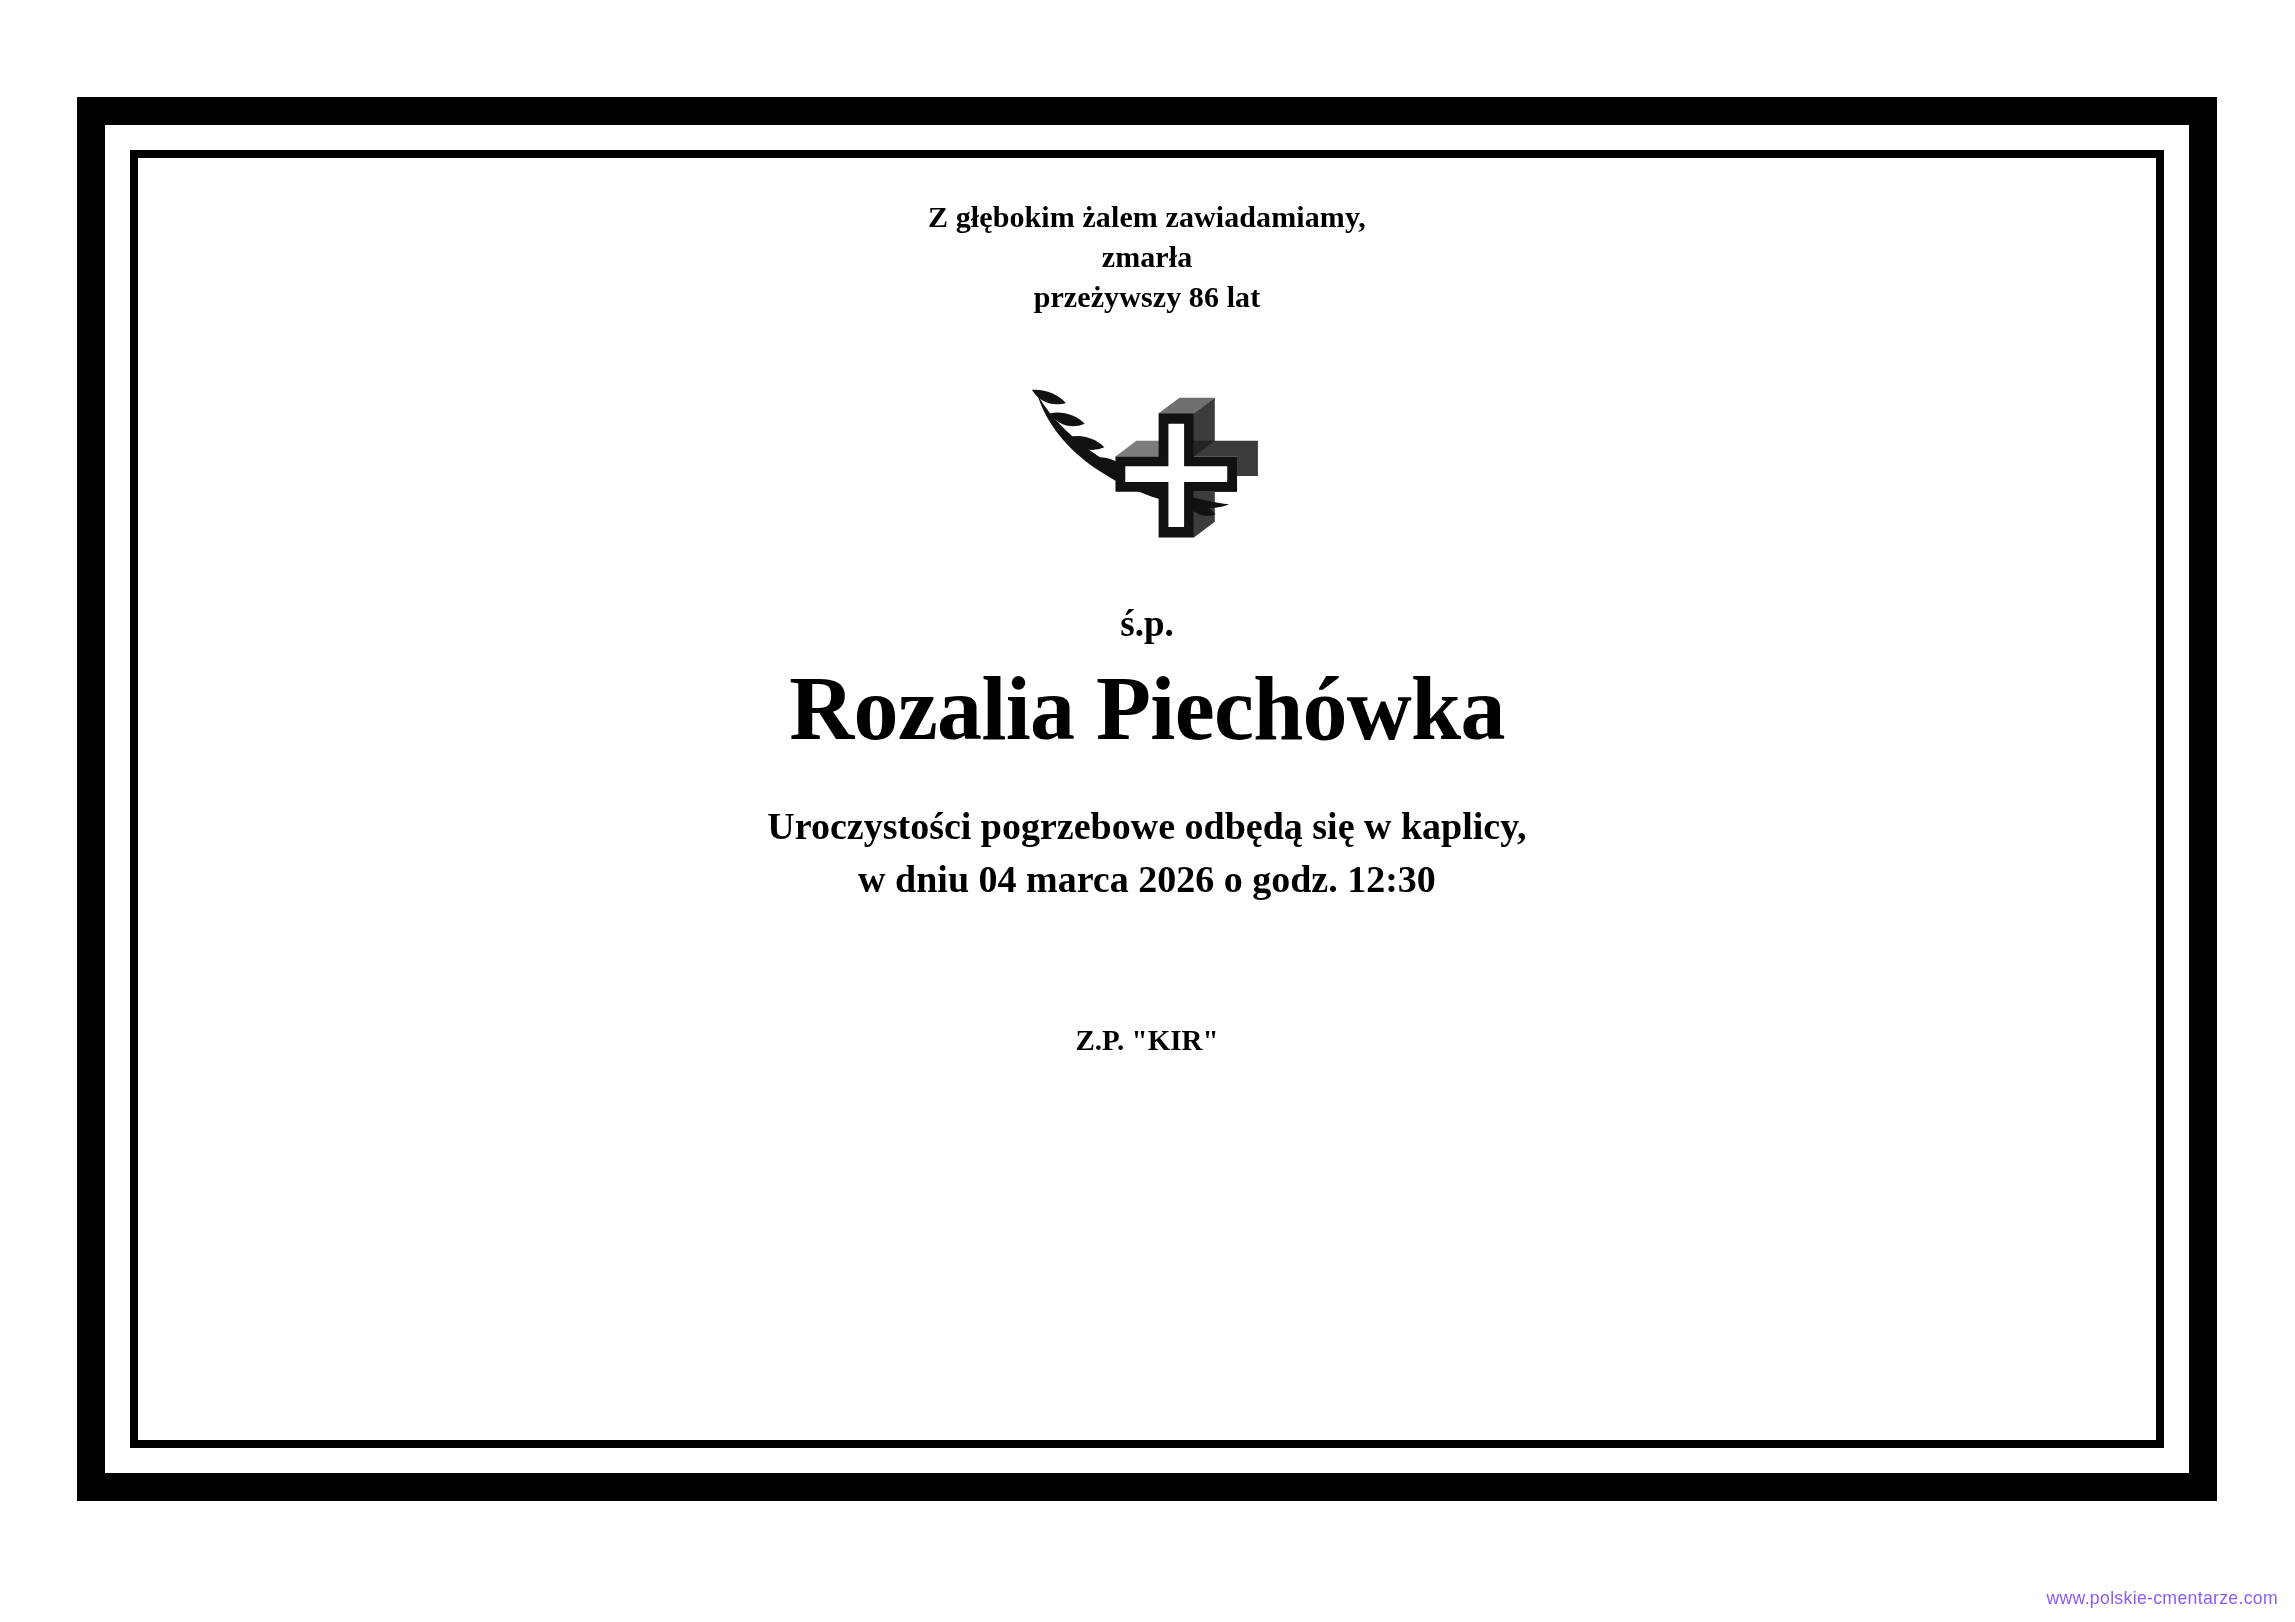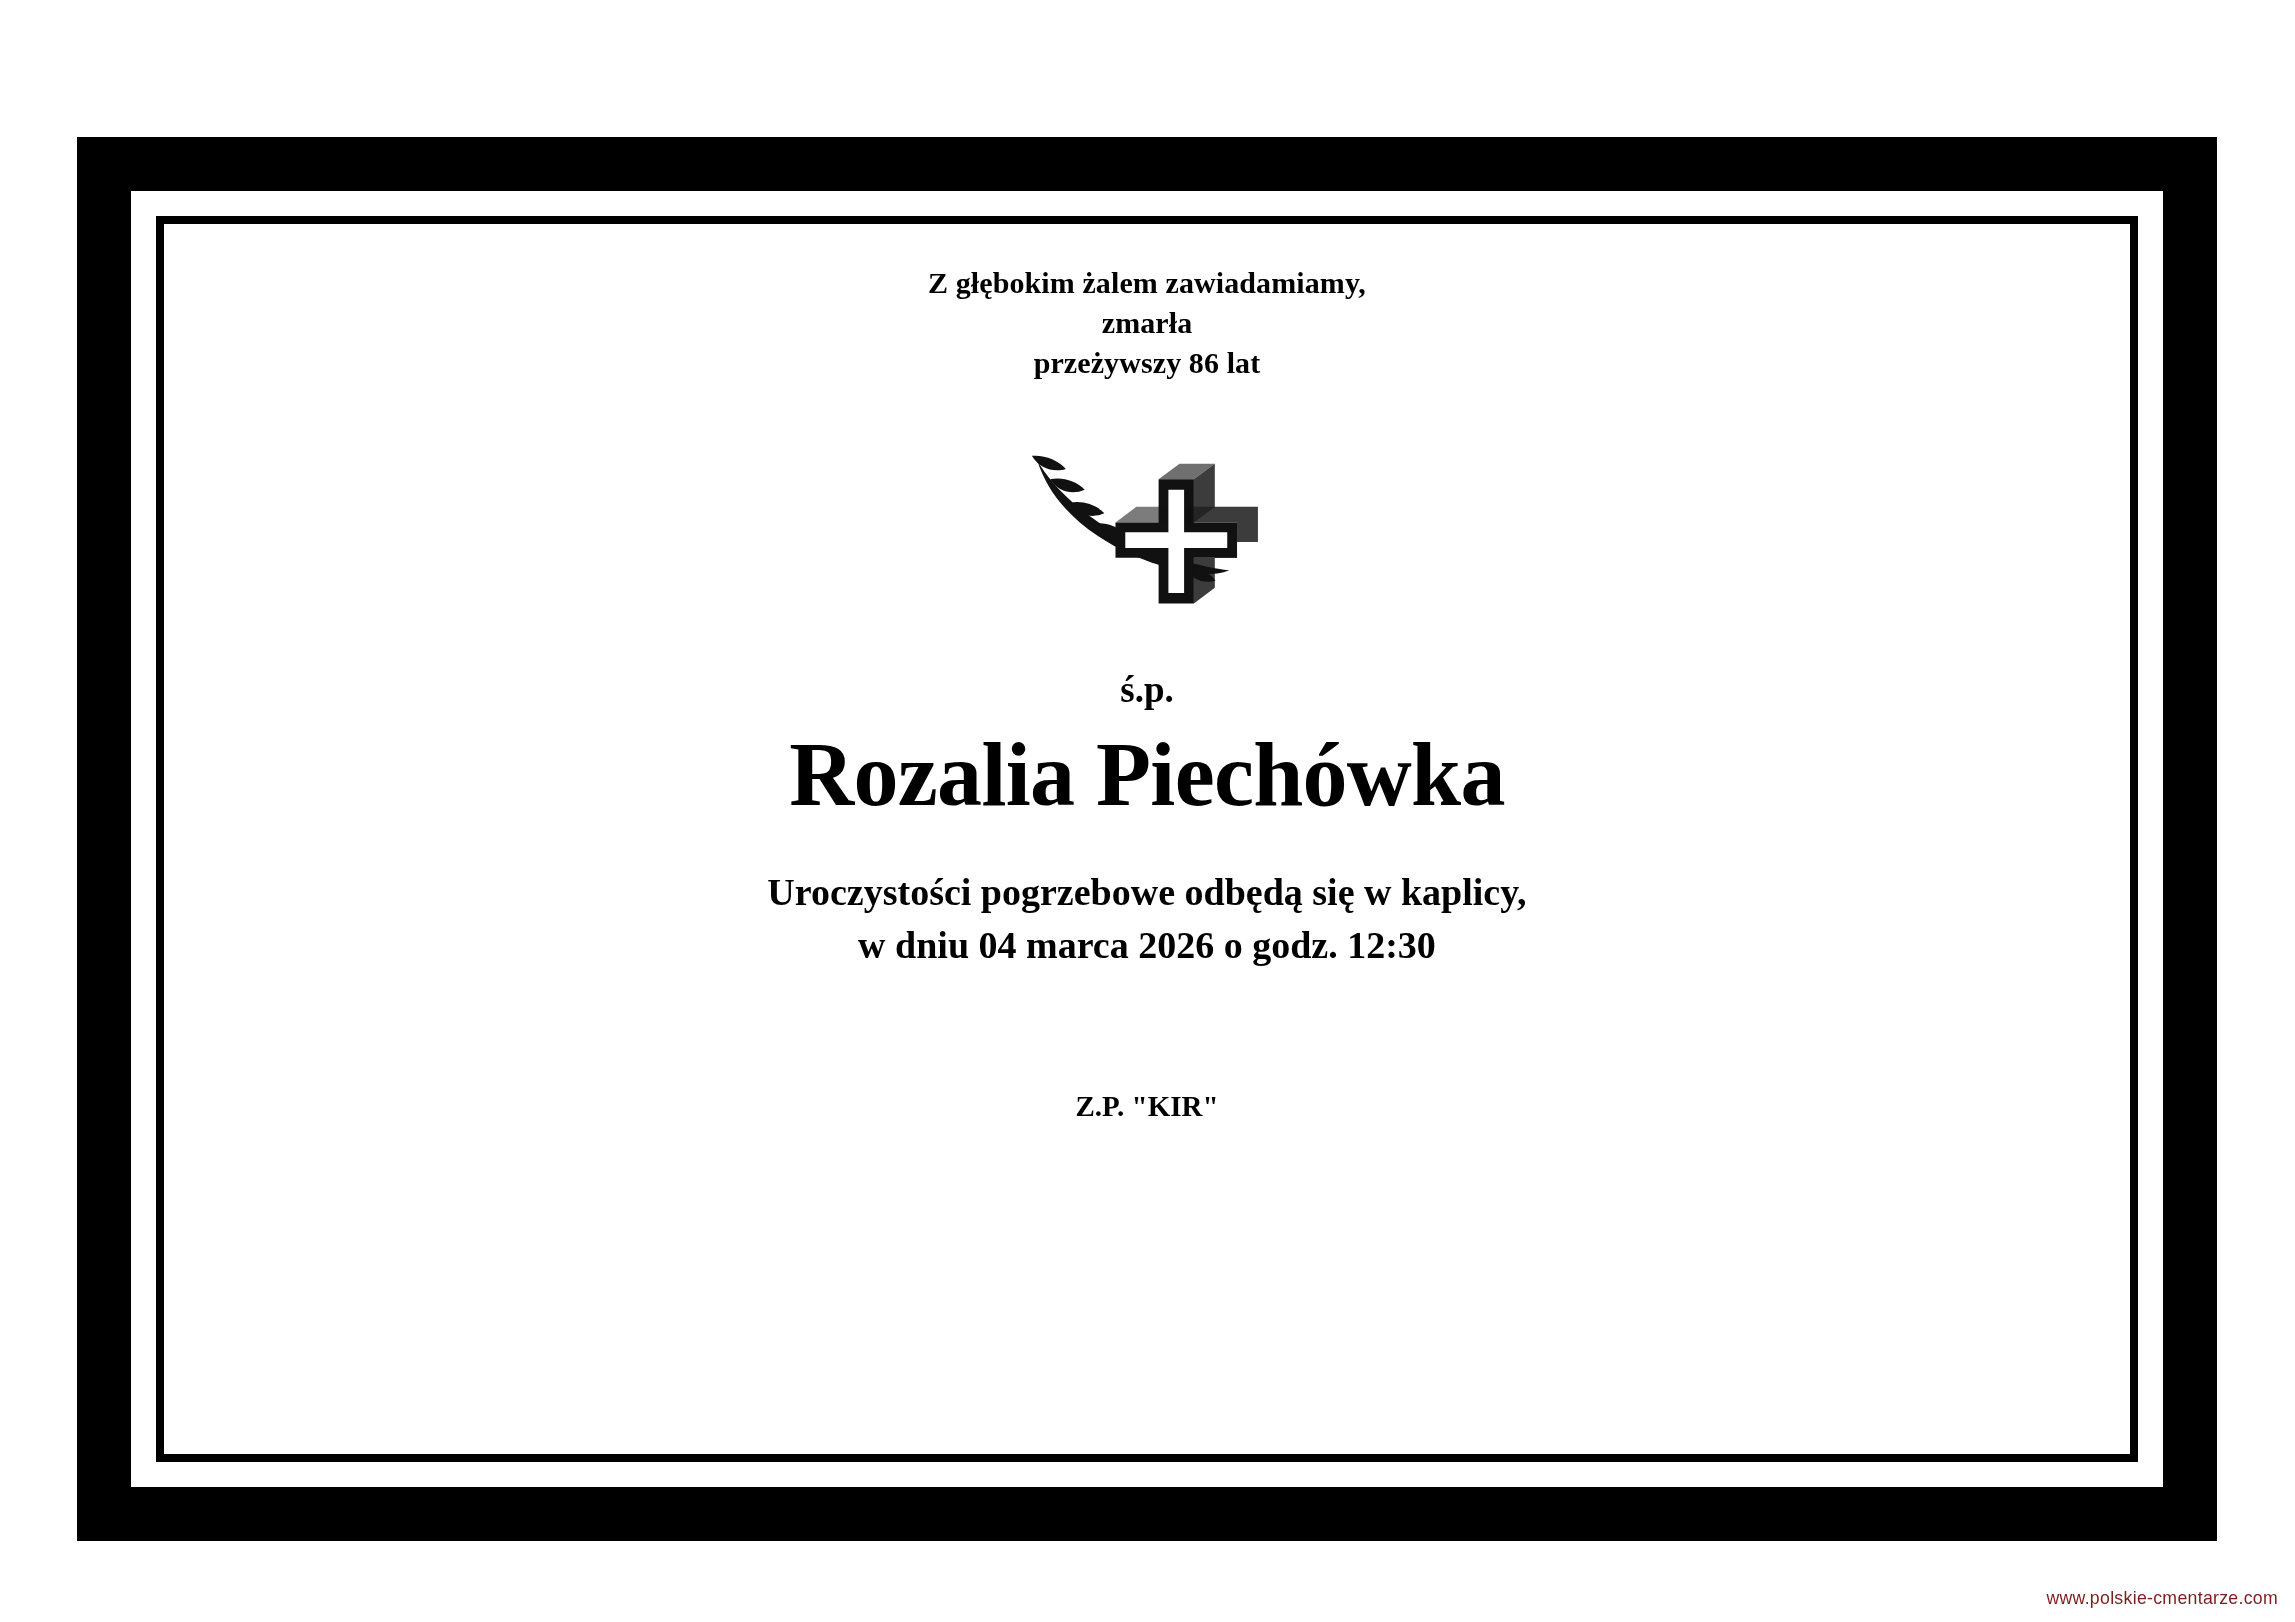--- a/index.html
+++ b/index.html
@@ -18,22 +18,21 @@
 
   
   .notice-frame {
     position: absolute;
     left: 77px;
     top: 97px;
     width: 2140px;
     height: 1404px;
     background: #000000;
     box-sizing: border-box;
-    padding: 54px;
-    margin-top: 40px;
+    padding: 28px;
   }
   
   .frame-white-gap {
     width: 100%;
     height: 100%;
     background: #ffffff;
     box-sizing: border-box;
     padding: 25px;
   }
   
@@ -99,21 +98,21 @@
     font-size: 29px;
     font-weight: bold;
   }
 
   .watermark {
     position: absolute;
     right: 11.8px;
     bottom: 11.8px;
     font-family: "Liberation Sans", sans-serif;
     font-size: 17.7px;
-    color: #7f1d1d;
+    color: #8b5cf6;
     letter-spacing: 0.3px;
     background: #ffffff;
     padding: 2px 5.2px;
   }
 </style>
 </head>
 <body>
 
 <div class="notice-frame">
   <div class="frame-white-gap">

